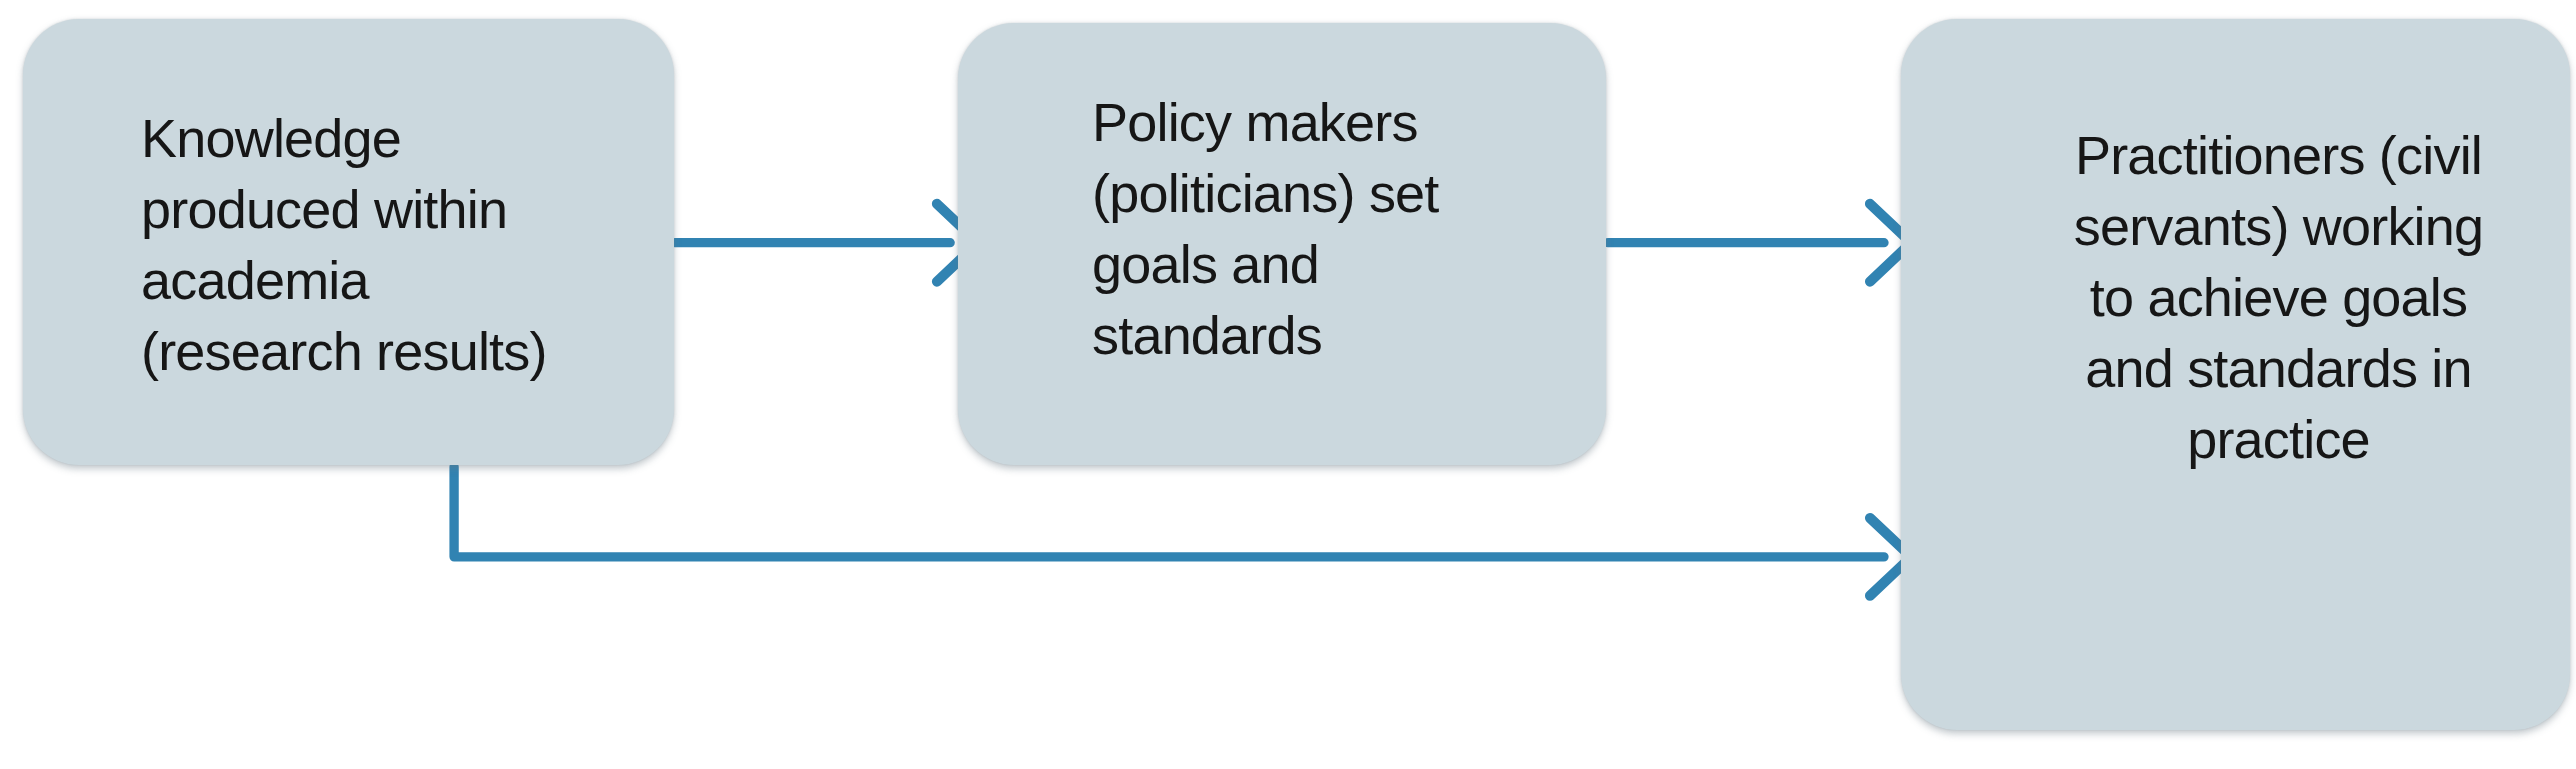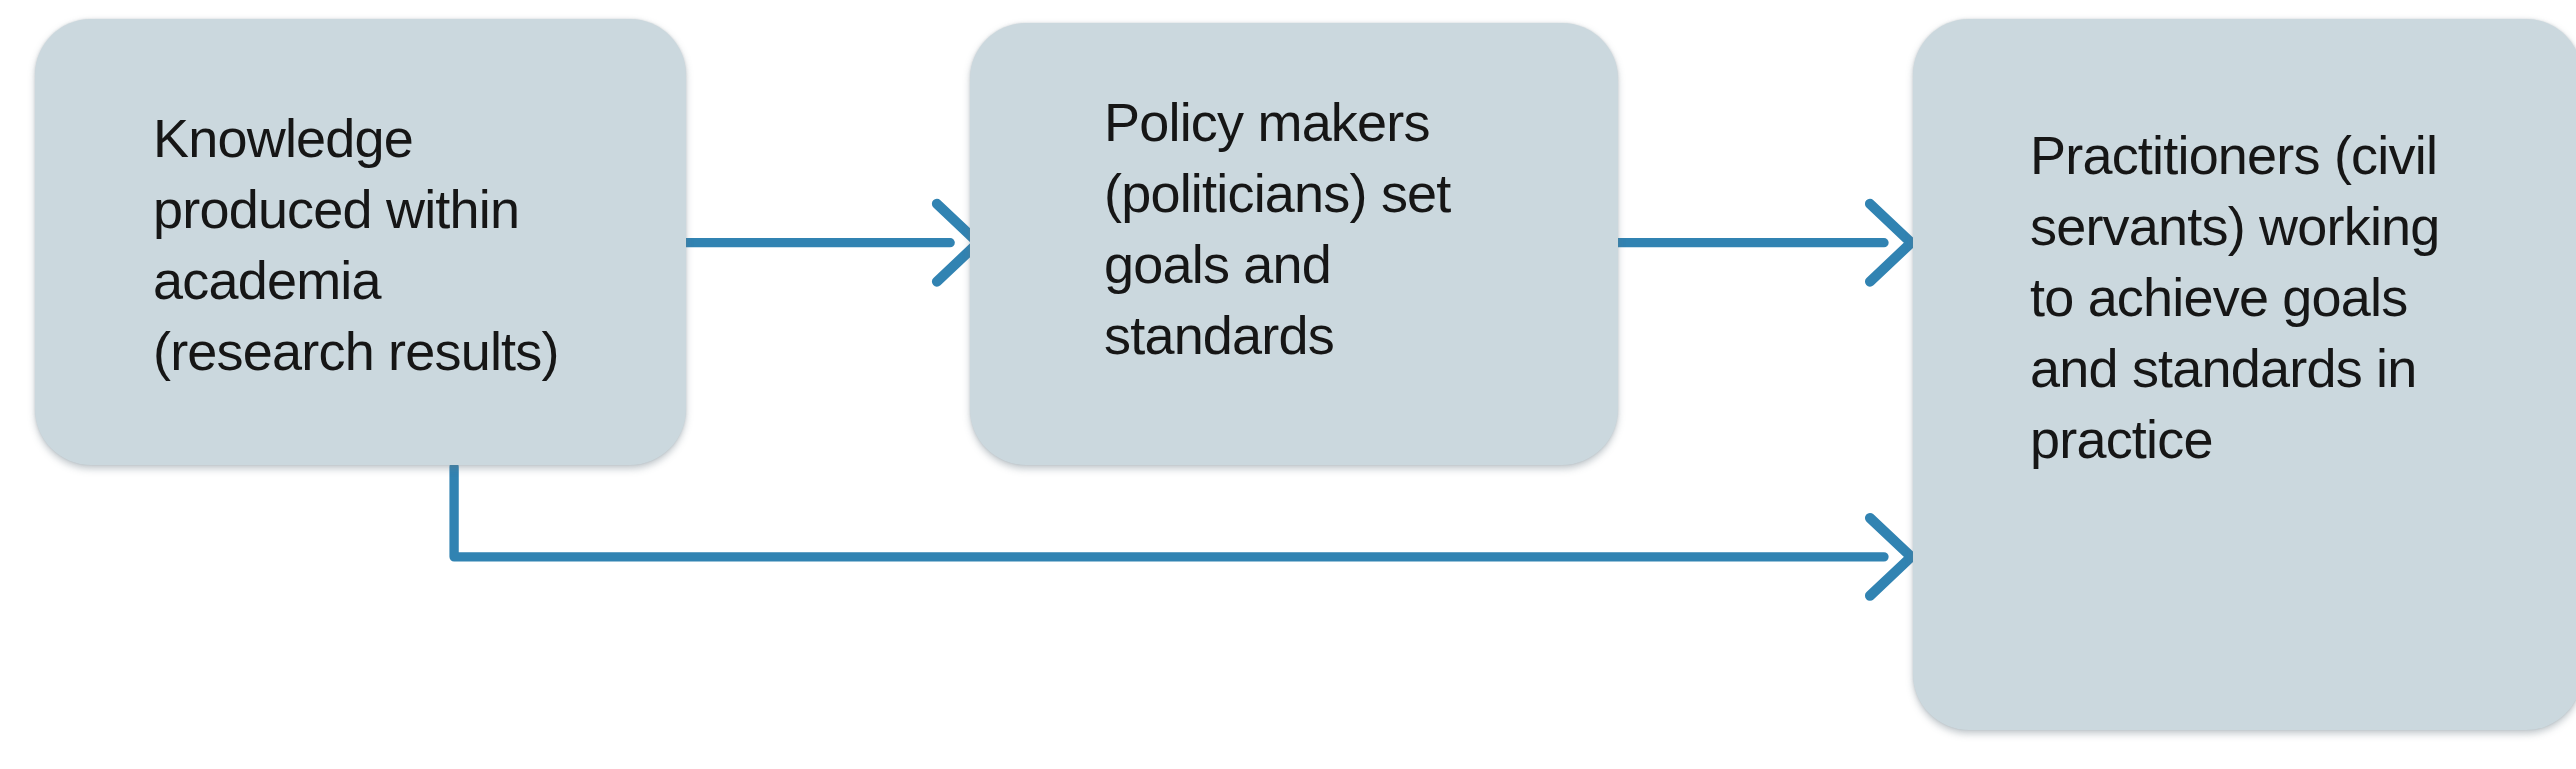--- a/index.html
+++ b/index.html
@@ -16,36 +16,35 @@
     height:770px;
     background:var(--background);
     font-family:"Liberation Sans", sans-serif;
     overflow:hidden;
   }
   .flow-box{
     position:absolute;
     background:var(--box-fill);
     border-radius:56px;
     box-shadow:0 3.1px 7.8px rgba(104,120,132,0.38), 0 0 2.3px rgba(104,120,132,0.25);
-    margin-left:12px;
   }
   .flow-box .box-text{
     display:block;
     white-space:pre;
     font-size:54px;
     line-height:71px;
     letter-spacing:-0.8px;
     color:var(--text);
   }
   #box-academia{left:23px; top:19.4px; width:651px; height:446px;}
   #box-academia .box-text{padding:84px 31px 0 118px;}
   #box-policy{left:958px; top:23px; width:648px; height:442px;}
   #box-policy .box-text{padding:64px 31px 0 134px;}
   #box-practitioners{left:1901px; top:19.4px; width:669px; height:711px;}
-  #box-practitioners .box-text{padding:101px 31px 0 117px;}
+  #box-practitioners .box-text{padding:101px 31px 0 117px;text-align:center;}
   svg.connectors{
     position:absolute;
     left:0; top:0;
     width:2576px;
     height:770px;
     pointer-events:none;
   }
   svg.connectors .shaft{
     stroke:var(--arrow);
     stroke-width:12;

